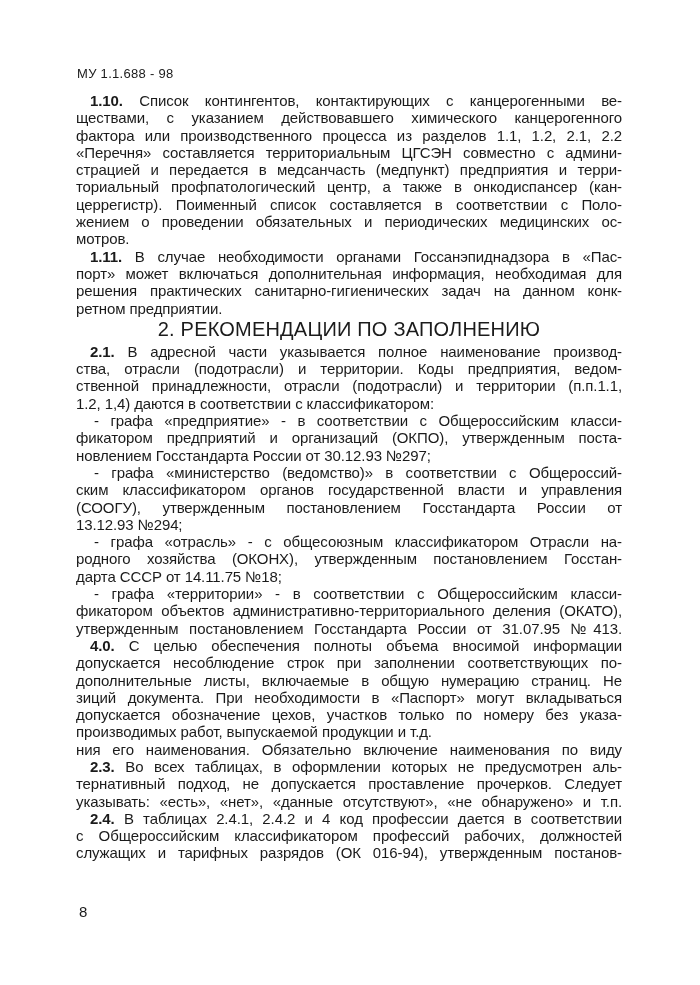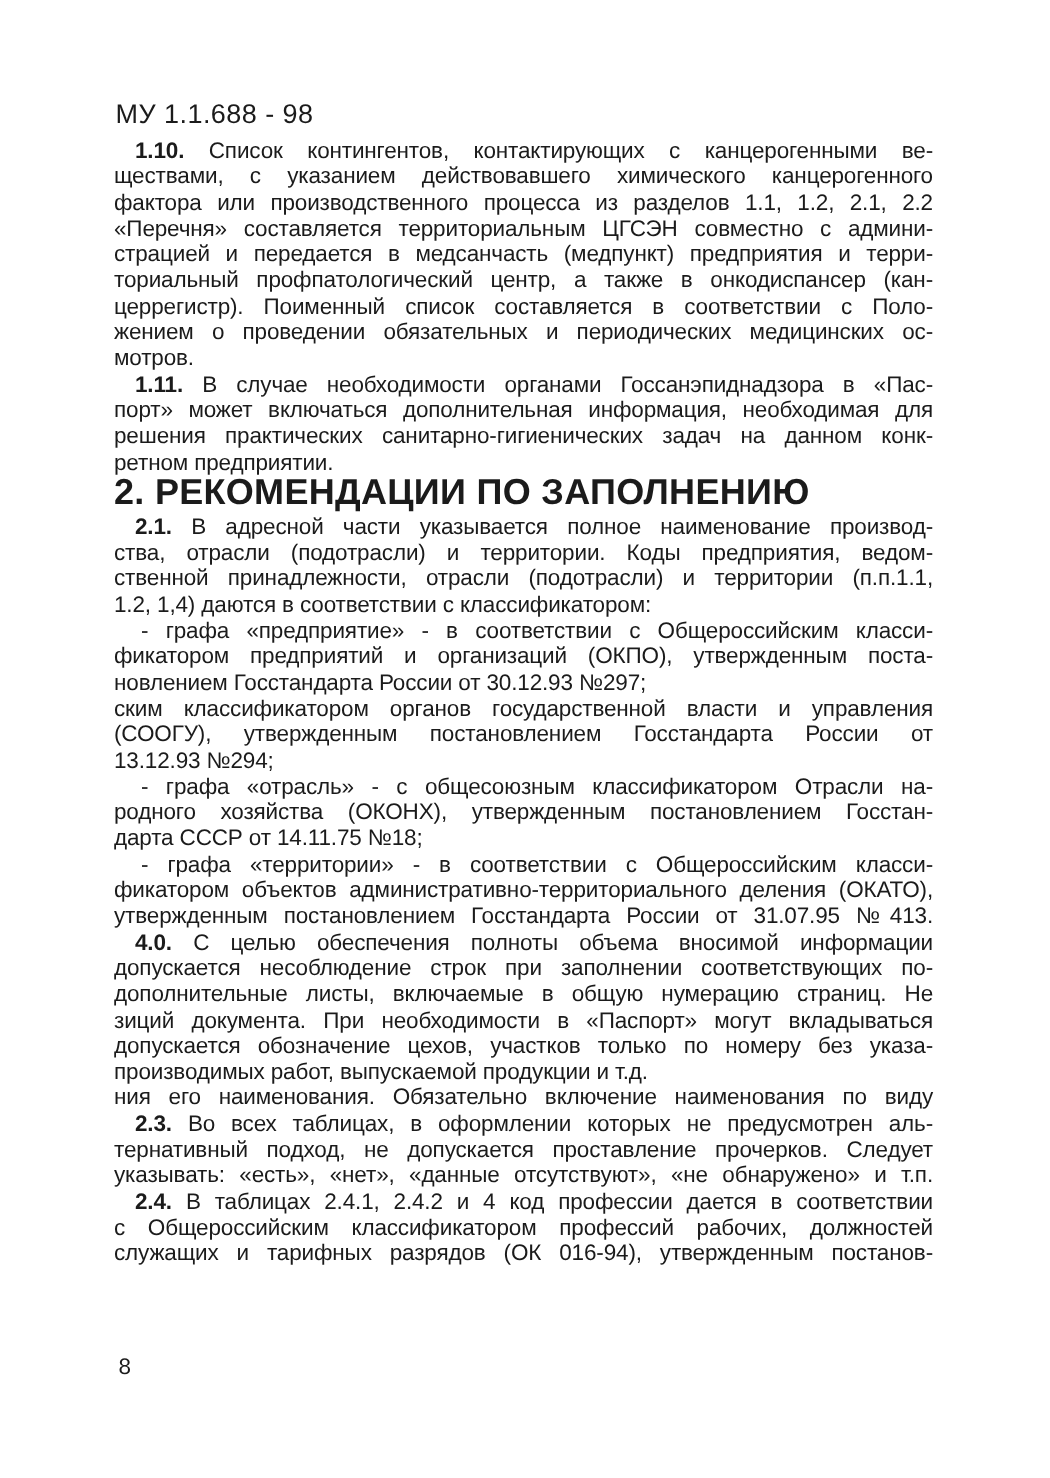--- a/index.html
+++ b/index.html
@@ -7,42 +7,43 @@
     width: 700px; height: 985px;
     background: #ffffff;
     position: relative;
     font-family: "Liberation Sans", sans-serif;
     color: #1b1b1b;
     overflow: hidden;
   }
   .doc-code {
     position: absolute;
     left: 77px; top: 66px;
-    font-size: 18px;
+    font-size: 13px;
     letter-spacing: 0.3px;
   }
   .content {
     position: absolute;
     left: 76px; top: 92px;
     width: 546px;
     font-size: 15px;
     line-height: 17.3px;
     letter-spacing: -0.1px;
   }
   .para { margin: 0; }
   .line { text-align: justify; text-align-last: justify; }
   .line.last { text-align-last: left; }
   .line.first-num { text-indent: 14px; }
   .line.bullet-first { text-indent: 18px; }
   .num { font-weight: bold; }
   .heading {
     margin: 0 0 2px 0;
-    font-size: 24px;
+    font-size: 20px;
     line-height: 24px;
-    font-weight: bold;
+    font-weight: normal;
+    text-align: center;
     letter-spacing: 0.2px;
   }
   .page-number {
     position: absolute;
     left: 79px; top: 903px;
     font-size: 15px;
   }
 </style>
 </head>
 <body>
@@ -81,20 +82,21 @@
     <div class="line last">1.2, 1,4) даются в соответствии с классификатором:</div>
   </div>
 
   <div class="para">
     <div class="line bullet-first">- графа «предприятие» - в соответствии с Общероссийским класси-</div>
     <div class="line">фикатором предприятий и организаций (ОКПО), утвержденным поста-</div>
     <div class="line last">новлением Госстандарта России от 30.12.93 №297;</div>
   </div>
 
   <div class="para">
+    <div class="line bullet-first">- графа «министерство (ведомство)» в соответствии с Общероссий-</div>
     <div class="line">ским классификатором органов государственной власти и управления</div>
     <div class="line">(СООГУ), утвержденным постановлением Госстандарта России от</div>
     <div class="line last">13.12.93 №294;</div>
   </div>
 
   <div class="para">
     <div class="line bullet-first">- графа «отрасль» - с общесоюзным классификатором Отрасли на-</div>
     <div class="line">родного хозяйства (ОКОНХ), утвержденным постановлением Госстан-</div>
     <div class="line last">дарта СССР от 14.11.75 №18;</div>
   </div>

